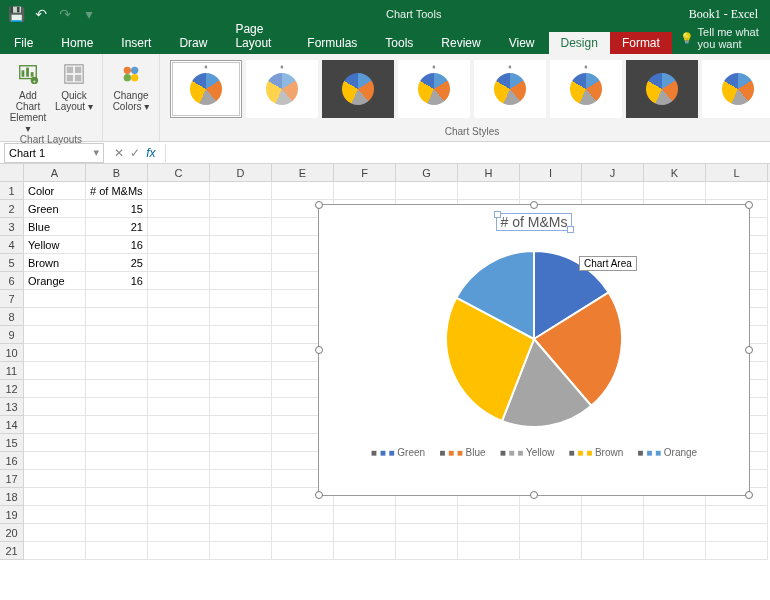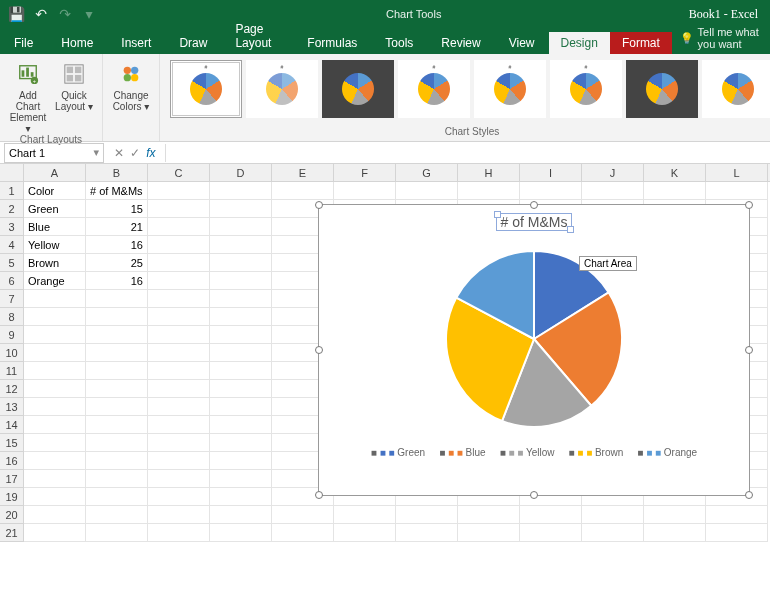--- a/index.html
+++ b/index.html
@@ -470,20 +470,35 @@
         <div class="cell"></div>
         <div class="cell"></div>
         <div class="cell"></div>
         <div class="cell"></div>
         <div class="cell"></div>
         <div class="cell"></div>
         <div class="cell"></div>
         <div class="cell"></div>
       </div>
       <div class="row">
+        <div class="row-h">18</div>
+        <div class="cell"></div>
+        <div class="cell"></div>
+        <div class="cell"></div>
+        <div class="cell"></div>
+        <div class="cell"></div>
+        <div class="cell"></div>
+        <div class="cell"></div>
+        <div class="cell"></div>
+        <div class="cell"></div>
+        <div class="cell"></div>
+        <div class="cell"></div>
+        <div class="cell"></div>
+      </div>
+      <div class="row">
         <div class="row-h">19</div>
         <div class="cell"></div>
         <div class="cell"></div>
         <div class="cell"></div>
         <div class="cell"></div>
         <div class="cell"></div>
         <div class="cell"></div>
         <div class="cell"></div>
         <div class="cell"></div>
         <div class="cell"></div>

